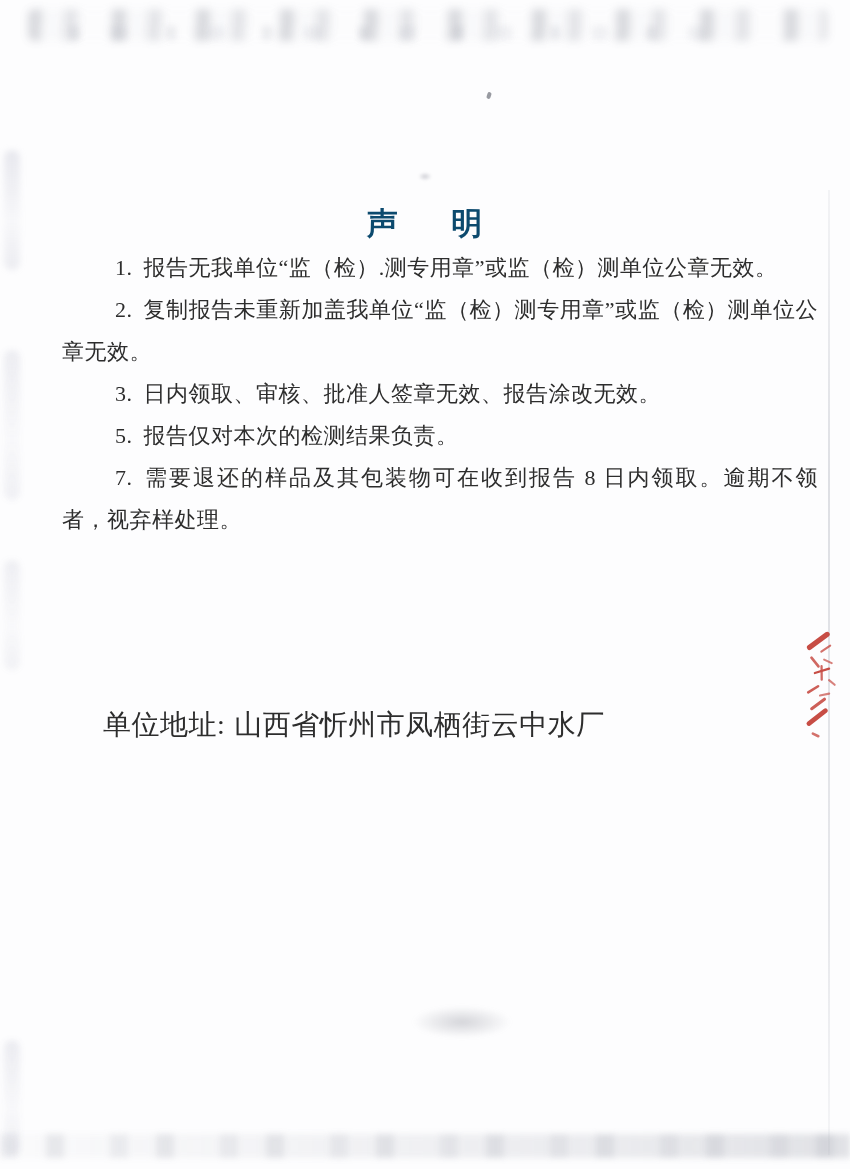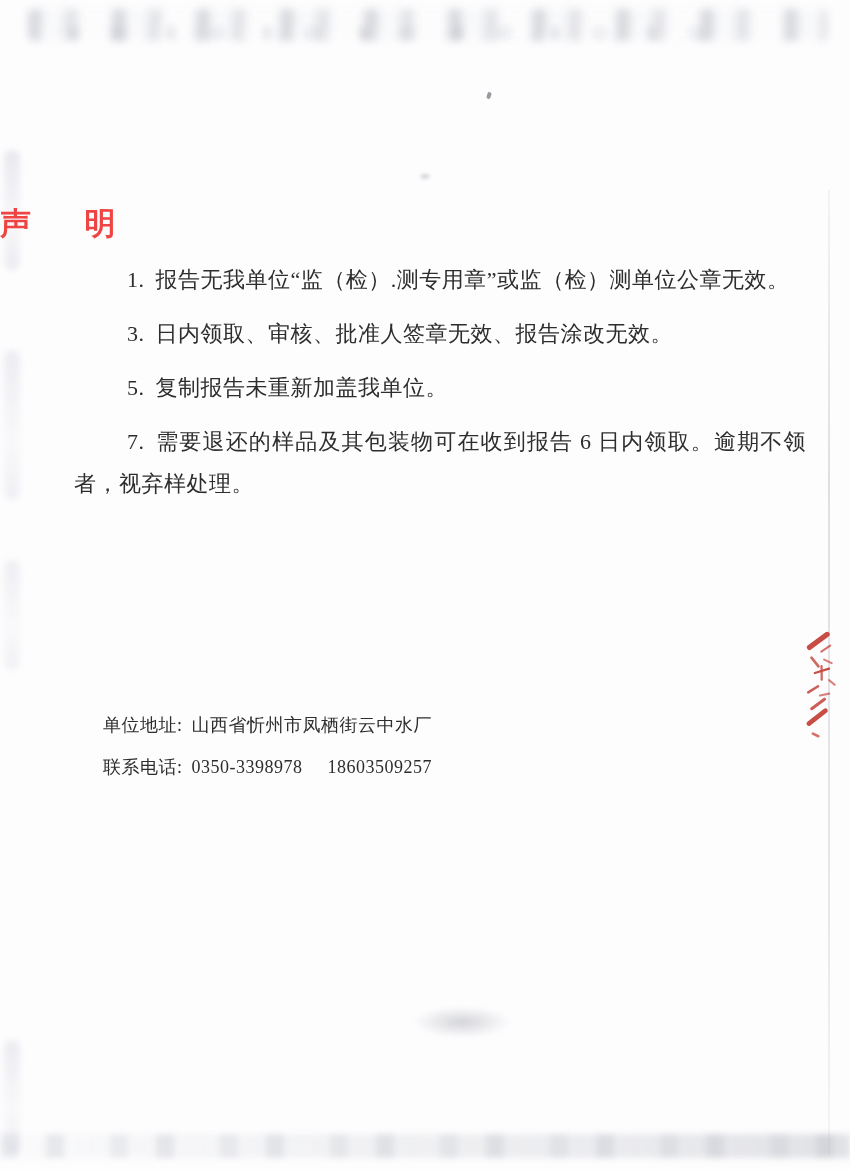--- a/index.html
+++ b/index.html
@@ -79,34 +79,34 @@
   
   .stamp {
     position: absolute; left: 801px; top: 630px; width: 38px; height: 108px;
     transform: rotate(-5deg);
     opacity: 0.9;
   }
 
   
   .title {
     position: absolute; top: 203px; left: 0; width: 850px;
-    margin: 0; text-align: left;
+    margin: 0; text-align: center;
     font-size: 31px; font-weight: bold; letter-spacing: 1px;
-    white-space: pre; color: #ef4444;
+    white-space: pre; color: #0c4a6e;
   }
   .statements {
     position: absolute; top: 247px; left: 62px; width: 756px;
     font-size: 22px; line-height: 42px; letter-spacing: 0.5px;
     text-align: justify;
   }
-  .statements p { margin: 12px; text-indent: 53px; }
+  .statements p { margin: 0; text-indent: 53px; }
   .statements .num { margin-right: 11px; }
   .contact {
     position: absolute; top: 704px; left: 103px;
-    font-size: 18px; line-height: 42px; letter-spacing: 0.5px;
+    font-size: 28px; line-height: 42px; letter-spacing: 0.5px;
   }
   .contact .row { white-space: pre; }
   .contact .value { margin-left: 9px; }
 </style>
 </head>
 <body>
 
 <div class="page">
 
   <div class="noise-top"></div>
@@ -135,23 +135,23 @@
       <path d="M8 75 l13 -8" stroke-width="3" opacity="0.9"></path>
       <path d="M4 89 l17 -11" stroke-width="4.5"></path>
       <path d="M7 99 l5 3" stroke-width="2.5" opacity="0.8"></path>
     </g>
   </svg>
 
   <h1 class="title">声      明</h1>
 
   <div class="statements">
     <p><span class="num">1.</span><span>报告无我单位“监（检）.测专用章”或监（检）测单位公章无效。</span></p>
+    <p><span class="num">2.</span><span>复制报告未重新加盖我单位“监（检）测专用章”或监（检）测单位公章无效。</span></p>
     <p><span class="num">3.</span><span>日内领取、审核、批准人签章无效、报告涂改无效。</span></p>
-    <p><span class="num">5.</span><span>复制报告未重新加盖我单位。</span></p>
-    <p><span class="num">7.</span><span>需要退还的样品及其包装物可在收到报告 6 日内领取。逾期不领者，视弃样处理。</span></p>
+    <p><span class="num">5.</span><span>报告仅对本次的检测结果负责。</span></p>
+    <p><span class="num">7.</span><span>需要退还的样品及其包装物可在收到报告 8 日内领取。逾期不领者，视弃样处理。</span></p>
   </div>
 
   <div class="contact">
     <div class="row"><span class="label">单位地址:</span><span class="value">山西省忻州市凤栖街云中水厂</span></div>
-    <div class="row"><span class="label">联系电话:</span><span class="value">0350-3398978     18603509257</span></div>
   </div>
 
 </div>
 
 </body></html>

